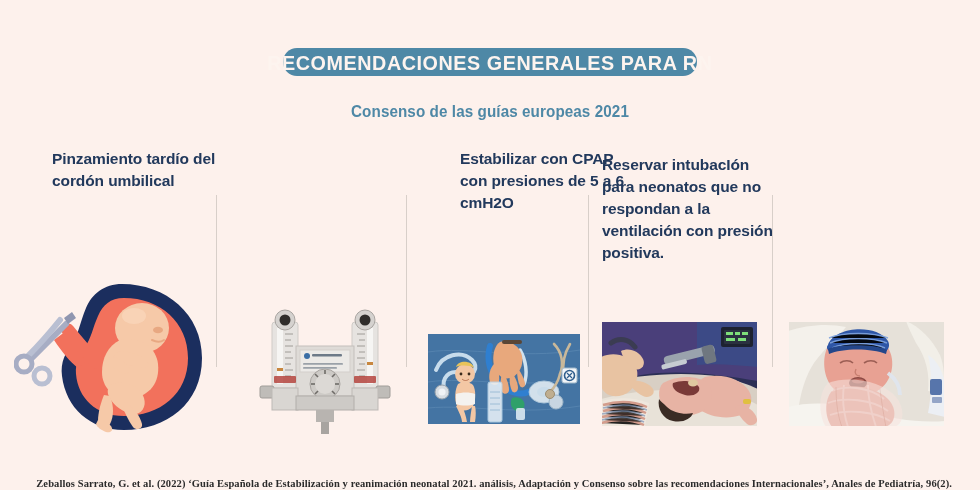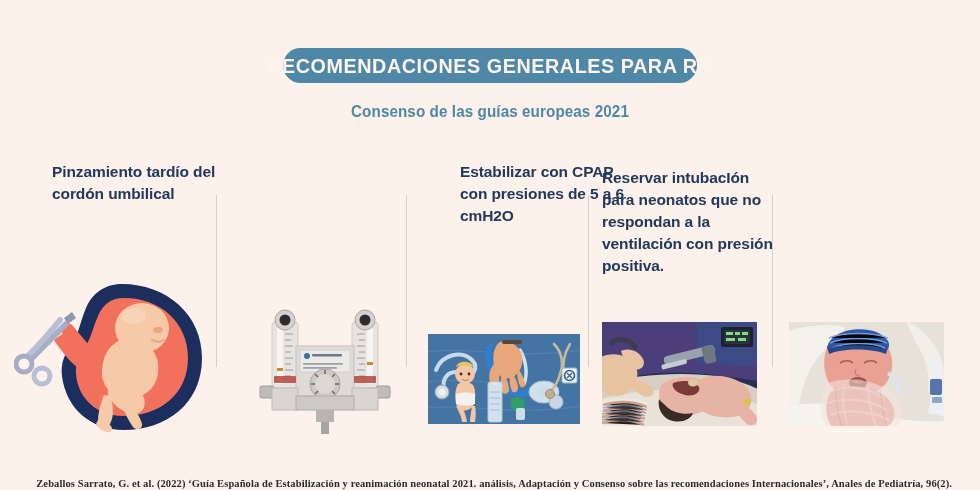--- a/index.html
+++ b/index.html
@@ -19,21 +19,21 @@
     inset: 0;
     background: #fdf1ec;
   }
 
   
   .title-pill {
     position: absolute;
     left: 283px;
     top: 48px;
     width: 414px;
-    height: 35px;
+    height: 28px;
     background: #4e88a6;
     border-radius: 22px;
     display: flex;
     align-items: center;
     justify-content: center;
     box-sizing: border-box;
   }
   .title-pill-text {
     color: #fdf4ef;
     font-size: 21px;
@@ -54,21 +54,21 @@
     font-size: 16px;
     font-weight: bold;
     letter-spacing: 0.1px;
     transform: scaleX(0.95);
   }
 
   
   .columns {
     position: absolute;
     left: 0;
-    top: 161px;
+    top: 148px;
     width: 832px;
     height: 270px;
   }
   .col {
     position: absolute;
     top: 0;
     width: 178px;
   }
   .col-0 { left: 52px;  }
   .col-1 { left: 230px; }

